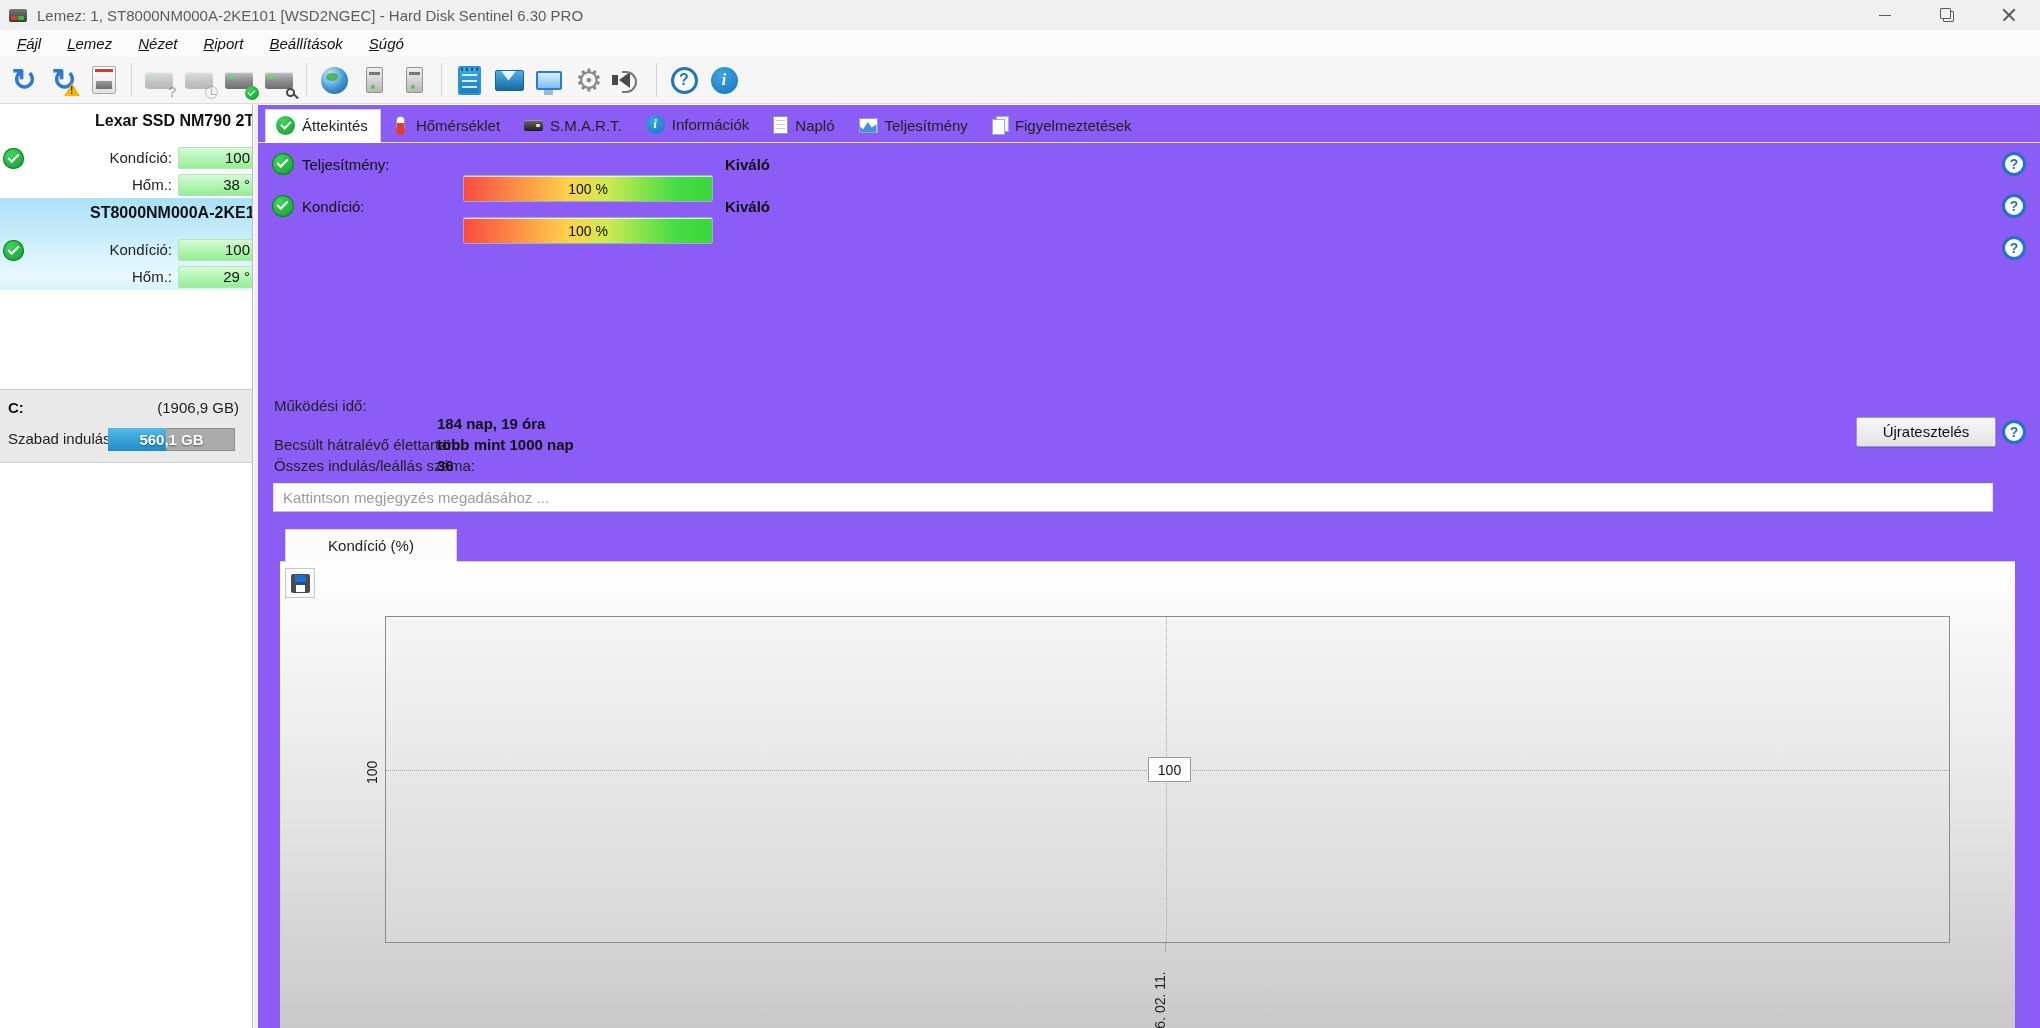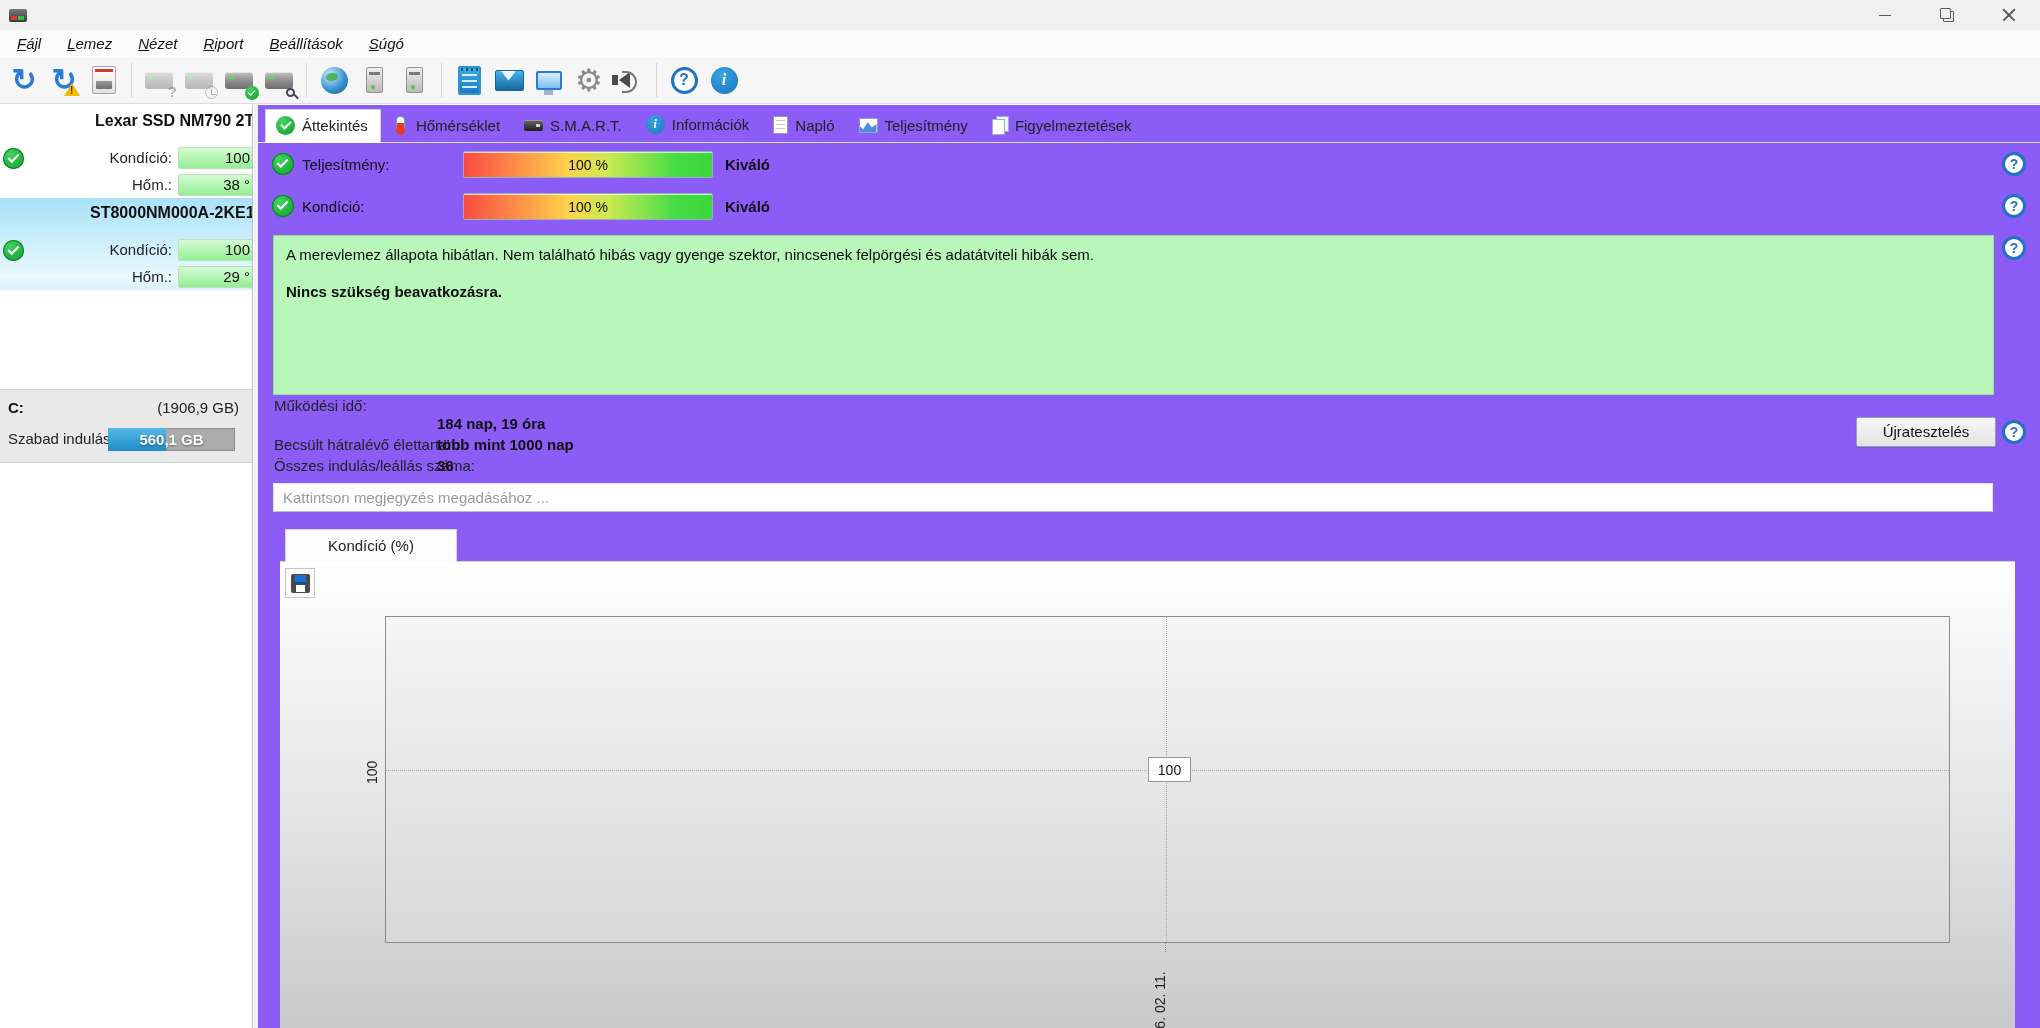--- a/index.html
+++ b/index.html
@@ -121,21 +121,21 @@
   .t-docs { width:16px; height:18px; position:relative; }
   .t-docs::before { content:""; position:absolute; left:4px; top:0; width:11px; height:14px; background:#eef4fa; border:1px solid #9ab0c4; }
   .t-docs::after { content:""; position:absolute; left:0; top:3px; width:11px; height:14px; background:#fff; border:1px solid #9ab0c4; }
 
   .ovr-check { position:absolute; width:22px; height:22px; border-radius:50%;
     background:radial-gradient(circle at 35% 30%, #41d35f, #119a2c); box-shadow:0 0 0 1px #0d8122 inset; }
   .ovr-check::after { content:""; position:absolute; left:5px; top:6px; width:9px; height:4px; border-left:2px solid #fff; border-bottom:2px solid #fff; transform:rotate(-45deg); }
   .ovr-label { position:absolute; font-size:15px; color:#111; }
   .gradbar { position:absolute; width:250px; height:27px; border:1px solid #9ab0bf; border-radius:2px;
     background:linear-gradient(to right, #fb4a42, #fdd24b 42%, #cdea52 58%, #46dd46 85%, #3bd63b);
-    box-shadow:inset 0 1px 0 rgba(255,255,255,.7); text-align:center; font-size:14px; color:#111; line-height:26px; }
+    box-shadow:inset 0 1px 0 rgba(255,255,255,.7); text-align:center; font-size:14px; color:#111; line-height:26px;margin-top:24px; }
   .rating { position:absolute; font-size:15px; font-weight:bold; color:#111; }
   .helpbadge { position:absolute; width:24px; height:24px; border-radius:50%; border:3px solid #2173c4; background:#fff;
     color:#2173c4; font-weight:bold; font-size:14px; display:flex; align-items:center; justify-content:center; }
   .helpbadge::after { content:"?"; }
 
   .greenbox { position:absolute; left:15px; top:130px; width:1721px; height:160px; background:#b9f6b9;
     border:1px solid #9adb9a; padding:10px 12px; }
   .gb-line1 { font-size:15px; color:#0c0c0c; }
   .gb-line2 { font-size:15px; font-weight:bold; color:#0c0c0c; margin-top:20px; }
 
@@ -170,20 +170,21 @@
     transform:rotate(-90deg); transform-origin:left top; }
   .xtickmark { position:absolute; left:885px; top:381px; height:9px; border-left:1px dotted #8a8a8a; }
   .xtick { position:absolute; left:872px; top:490px; font-size:14px; color:#222; white-space:nowrap;
     transform:rotate(-90deg); transform-origin:left top; }
 </style>
 </head>
 <body>
 
 <div class="titlebar">
   <span class="appico"></span>
+  <span class="wtitle">Lemez: 1, ST8000NM000A-2KE101 [WSD2NGEC]  -  Hard Disk Sentinel 6.30 PRO</span>
   <div class="wctrls">
     <div class="wbtn wmin"></div>
     <div class="wbtn wrest"></div>
     <div class="wbtn wclose"></div>
   </div>
 </div>
 
 <div class="menubar">
   <span class="menu-item">Fájl</span>
   <span class="menu-item">Lemez</span>
@@ -328,24 +329,20 @@
     <span class="gradbar" style="left:205px;top:46px;">100 %</span>
     <span class="rating" style="left:467px;top:51px;">Kiváló</span>
     <span class="helpbadge" style="left:1744px;top:47px;"></span>
 
     <span class="ovr-check" style="left:14px;top:90px;"></span>
     <span class="ovr-label" style="left:44px;top:93px;">Kondíció:</span>
     <span class="gradbar" style="left:205px;top:88px;">100 %</span>
     <span class="rating" style="left:467px;top:93px;">Kiváló</span>
     <span class="helpbadge" style="left:1744px;top:89px;"></span>
 
-    <div class="greenbox">
-      <div class="gb-line1">A merevlemez állapota hibátlan. Nem található hibás vagy gyenge szektor, nincsenek felpörgési és adatátviteli hibák sem.</div>
-      <div class="gb-line2">Nincs szükség beavatkozásra.</div>
-    </div>
     <span class="helpbadge" style="left:1744px;top:131px;"></span>
 
     <span class="statlabel" style="top:292px;">Működési idő:</span>
     <span class="statvalue" style="top:310px;">184 nap, 19 óra</span>
     <span class="statlabel" style="top:331px;">Becsült hátralévő élettartam:</span>
     <span class="statvalue" style="top:331px;text-align:right;">több mint 1000 nap</span>
     <span class="statlabel" style="top:352px;">Összes indulás/leállás száma:</span>
     <span class="statvalue" style="top:352px;">36</span>
 
     <div class="retest">Újratesztelés</div>

